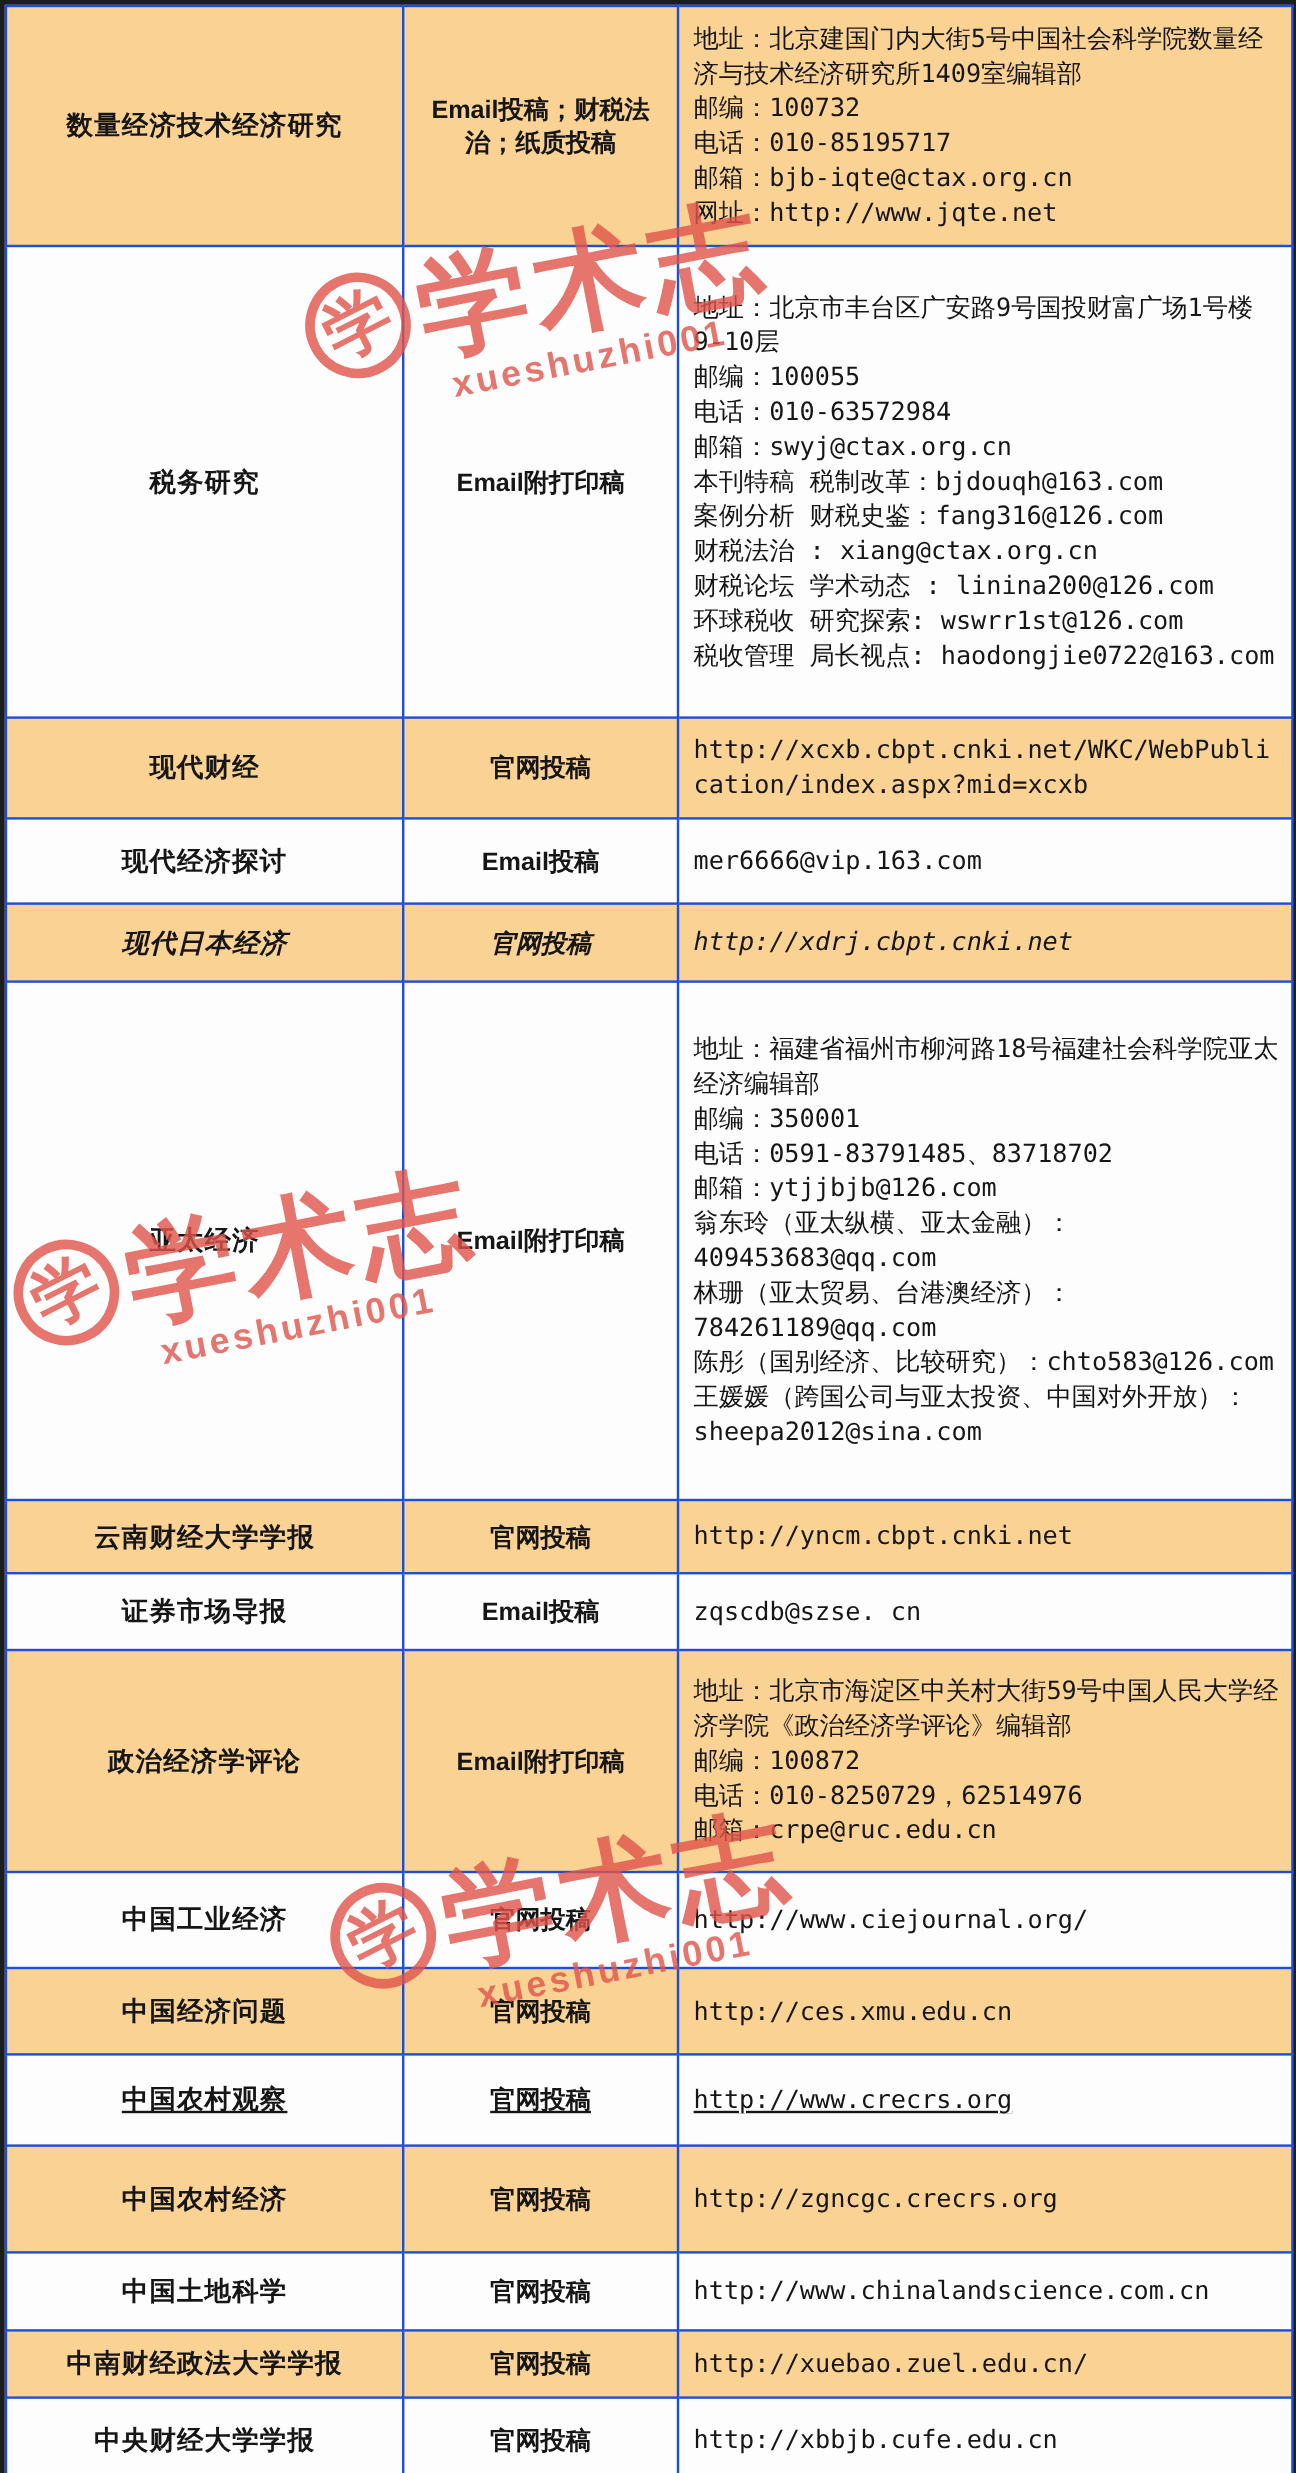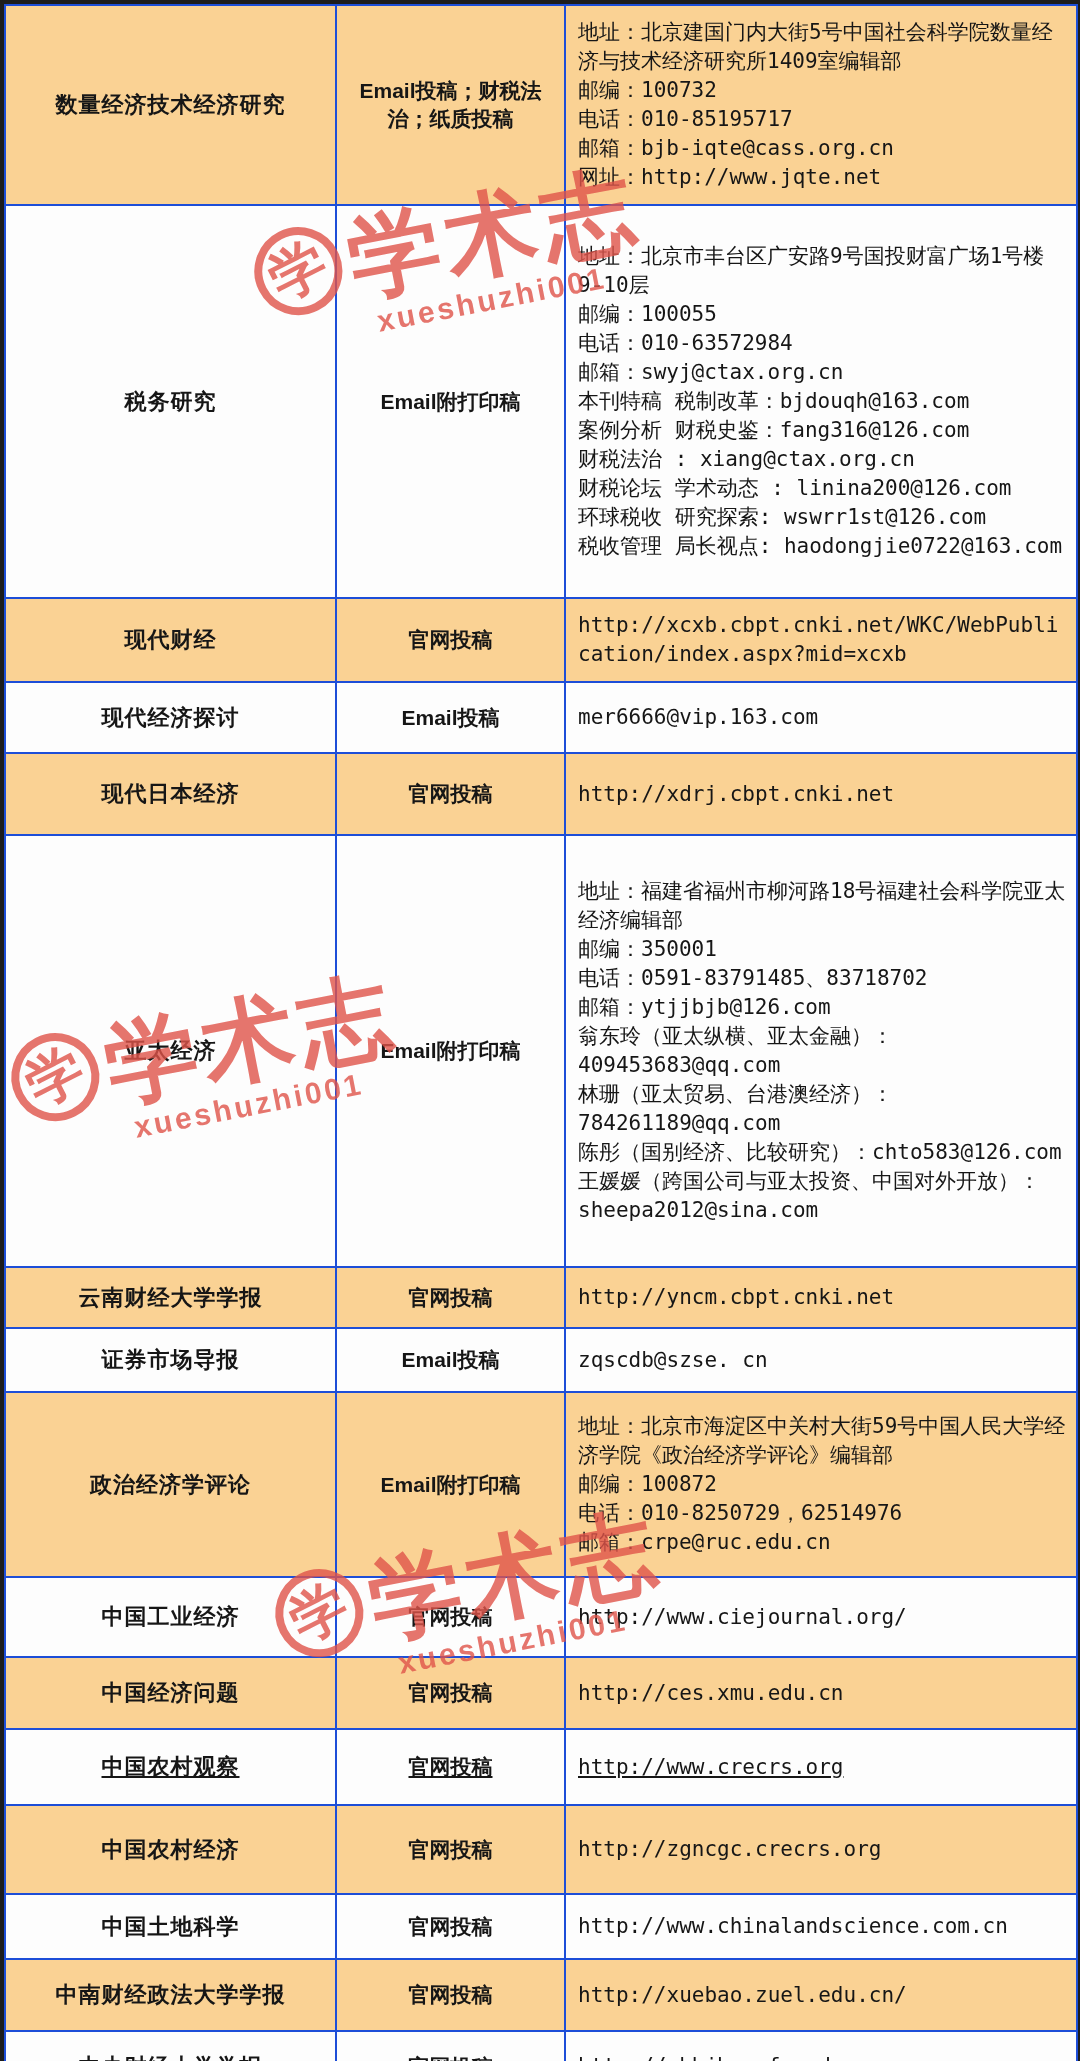--- a/index.html
+++ b/index.html
@@ -70,21 +70,21 @@
         <col class="c3">
       </colgroup>
     <tbody>
         <tr class="hl" style="height: 198px;">
           <td class="journal">数量经济技术经济研究</td>
           <td class="method">Email投稿；财税法治；纸质投稿</td>
           <td class="contact">
             <div class="line">地址：北京建国门内大街5号中国社会科学院数量经济与技术经济研究所1409室编辑部</div>
             <div class="line">邮编：100732</div>
             <div class="line">电话：010-85195717</div>
-            <div class="line">邮箱：bjb-iqte@cass.org.cn</div>
+            <div class="line">邮箱：bjb-iqte@ctax.org.cn</div>
             <div class="line">网址：http://www.jqte.net</div>
           </td>
         </tr>
         <tr style="height: 393px;">
           <td class="journal">税务研究</td>
           <td class="method">Email附打印稿</td>
           <td class="contact">
             <div class="line">地址：北京市丰台区广安路9号国投财富广场1号楼9-10层</div>
             <div class="line">邮编：100055</div>
             <div class="line">电话：010-63572984</div>
@@ -104,21 +104,21 @@
             <div class="line">http://xcxb.cbpt.cnki.net/WKC/WebPublication/index.aspx?mid=xcxb</div>
           </td>
         </tr>
         <tr style="height: 71px;">
           <td class="journal">现代经济探讨</td>
           <td class="method">Email投稿</td>
           <td class="contact">
             <div class="line">mer6666@vip.163.com</div>
           </td>
         </tr>
-        <tr class="hl" style="height: 82px;">
+        <tr class="hl" style="height: 65px; font-style: italic;">
           <td class="journal">现代日本经济</td>
           <td class="method">官网投稿</td>
           <td class="contact">
             <div class="line">http://xdrj.cbpt.cnki.net</div>
           </td>
         </tr>
         <tr style="height: 432px;">
           <td class="journal">亚太经济</td>
           <td class="method">Email附打印稿</td>
           <td class="contact">
@@ -184,21 +184,21 @@
             <div class="line">http://zgncgc.crecrs.org</div>
           </td>
         </tr>
         <tr style="height: 65px;">
           <td class="journal">中国土地科学</td>
           <td class="method">官网投稿</td>
           <td class="contact">
             <div class="line">http://www.chinalandscience.com.cn</div>
           </td>
         </tr>
-        <tr class="hl" style="height: 72px;">
+        <tr class="hl" style="height: 56px;">
           <td class="journal">中南财经政法大学学报</td>
           <td class="method">官网投稿</td>
           <td class="contact">
             <div class="line">http://xuebao.zuel.edu.cn/</div>
           </td>
         </tr>
         <tr style="height: 71px;">
           <td class="journal">中央财经大学学报</td>
           <td class="method">官网投稿</td>
           <td class="contact">

